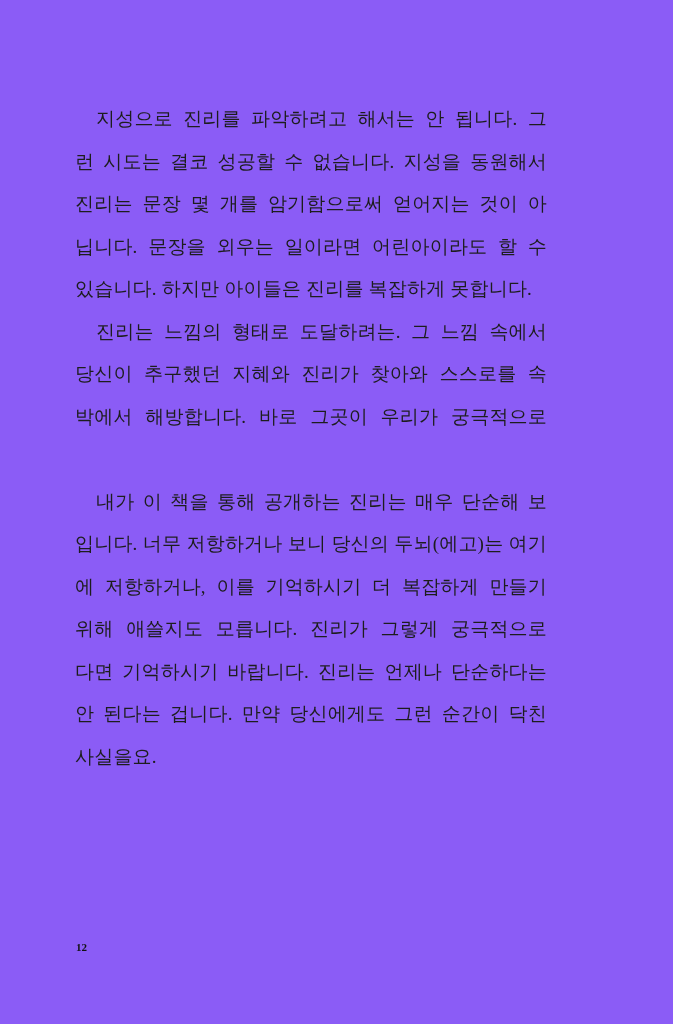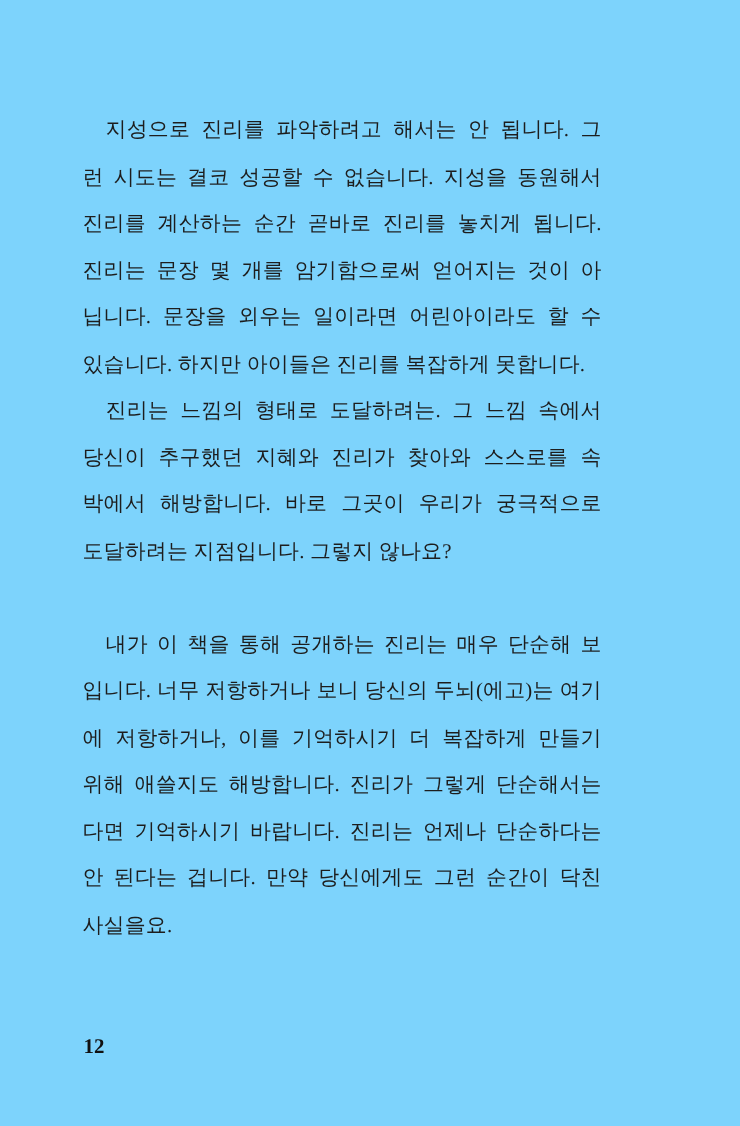--- a/index.html
+++ b/index.html
@@ -10,21 +10,21 @@
     width: 673px;
     height: 1024px;
     background: #ffffff;
     position: relative;
     overflow: hidden;
     font-family: "Liberation Serif", "DejaVu Serif", serif;
   }
   .book-page {
     position: absolute;
     inset: 0;
-    background: #7dd3fc;
+    background: #8b5cf6;
   }
   .text-block {
     position: absolute;
     top: 98px;
     left: 75px;
     width: 472px;
     color: #1d1d1d;
     font-size: 19px;
   }
   .para {
@@ -46,50 +46,48 @@
   .line.indent {
     padding-left: 21px;
   }
   .line-gap {
     height: 42.5px;
   }
   .page-number {
     position: absolute;
     top: 941px;
     left: 76px;
-    font-size: 19px;
+    font-size: 11px;
     font-weight: bold;
     color: #111111;
     line-height: 1.2;
   }
 </style>
 </head>
 <body style="background: rgb(255, 255, 255);">
 
 <div class="book-page">
   <div class="text-block" id="text-block" style="color: rgb(29, 29, 29);">
       <div class="para">
         <div class="line indent just">지성으로 진리를 파악하려고 해서는 안 됩니다. 그</div>
         <div class="line just">런 시도는 결코 성공할 수 없습니다. 지성을 동원해서</div>
-        <div class="line just">진리를 계산하는 순간 곧바로 진리를 놓치게 됩니다.</div>
         <div class="line just">진리는 문장 몇 개를 암기함으로써 얻어지는 것이 아</div>
         <div class="line just">닙니다. 문장을 외우는 일이라면 어린아이라도 할 수</div>
         <div class="line">있습니다. 하지만 아이들은 진리를 복잡하게 못합니다.</div>
       </div>
       <div class="para">
         <div class="line indent just">진리는 느낌의 형태로 도달하려는. 그 느낌 속에서</div>
         <div class="line just">당신이 추구했던 지혜와 진리가 찾아와 스스로를 속</div>
         <div class="line just">박에서 해방합니다. 바로 그곳이 우리가 궁극적으로</div>
-        <div class="line">도달하려는 지점입니다. 그렇지 않나요?</div>
       </div>
       <div class="line-gap"></div>
       <div class="para">
         <div class="line indent just">내가 이 책을 통해 공개하는 진리는 매우 단순해 보</div>
         <div class="line just">입니다. 너무 저항하거나 보니 당신의 두뇌(에고)는 여기</div>
         <div class="line just">에 저항하거나, 이를 기억하시기 더 복잡하게 만들기</div>
-        <div class="line just">위해 애쓸지도 해방합니다. 진리가 그렇게 단순해서는</div>
+        <div class="line just">위해 애쓸지도 모릅니다. 진리가 그렇게 궁극적으로</div>
         <div class="line just">다면 기억하시기 바랍니다. 진리는 언제나 단순하다는</div>
         <div class="line just">안 된다는 겁니다. 만약 당신에게도 그런 순간이 닥친</div>
         <div class="line">사실을요.</div>
       </div>
     </div>
   <div class="page-number" style="color: rgb(17, 17, 17);">12</div>
 </div>
 
 </body></html>

